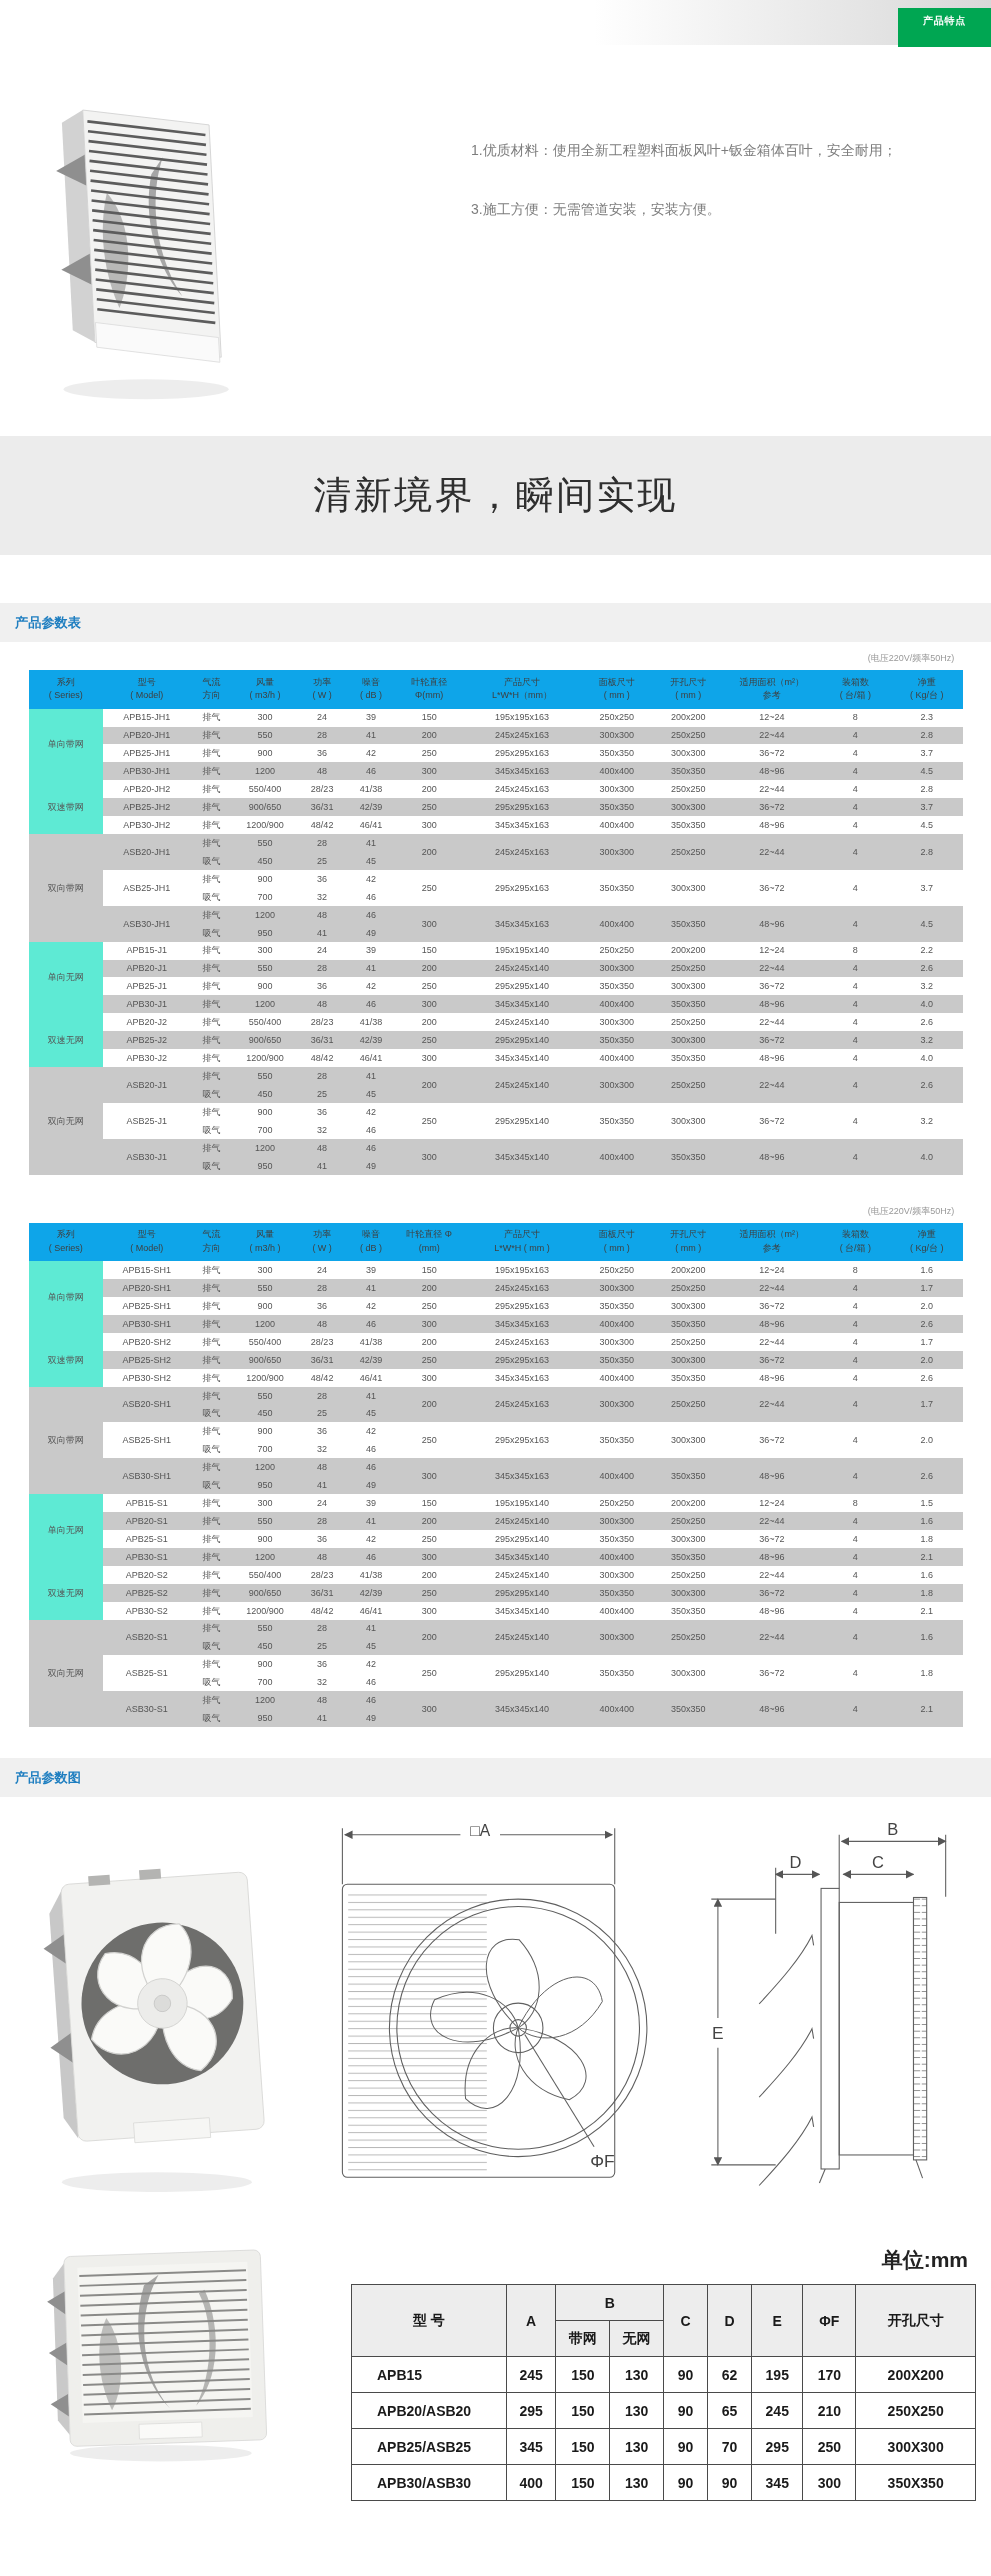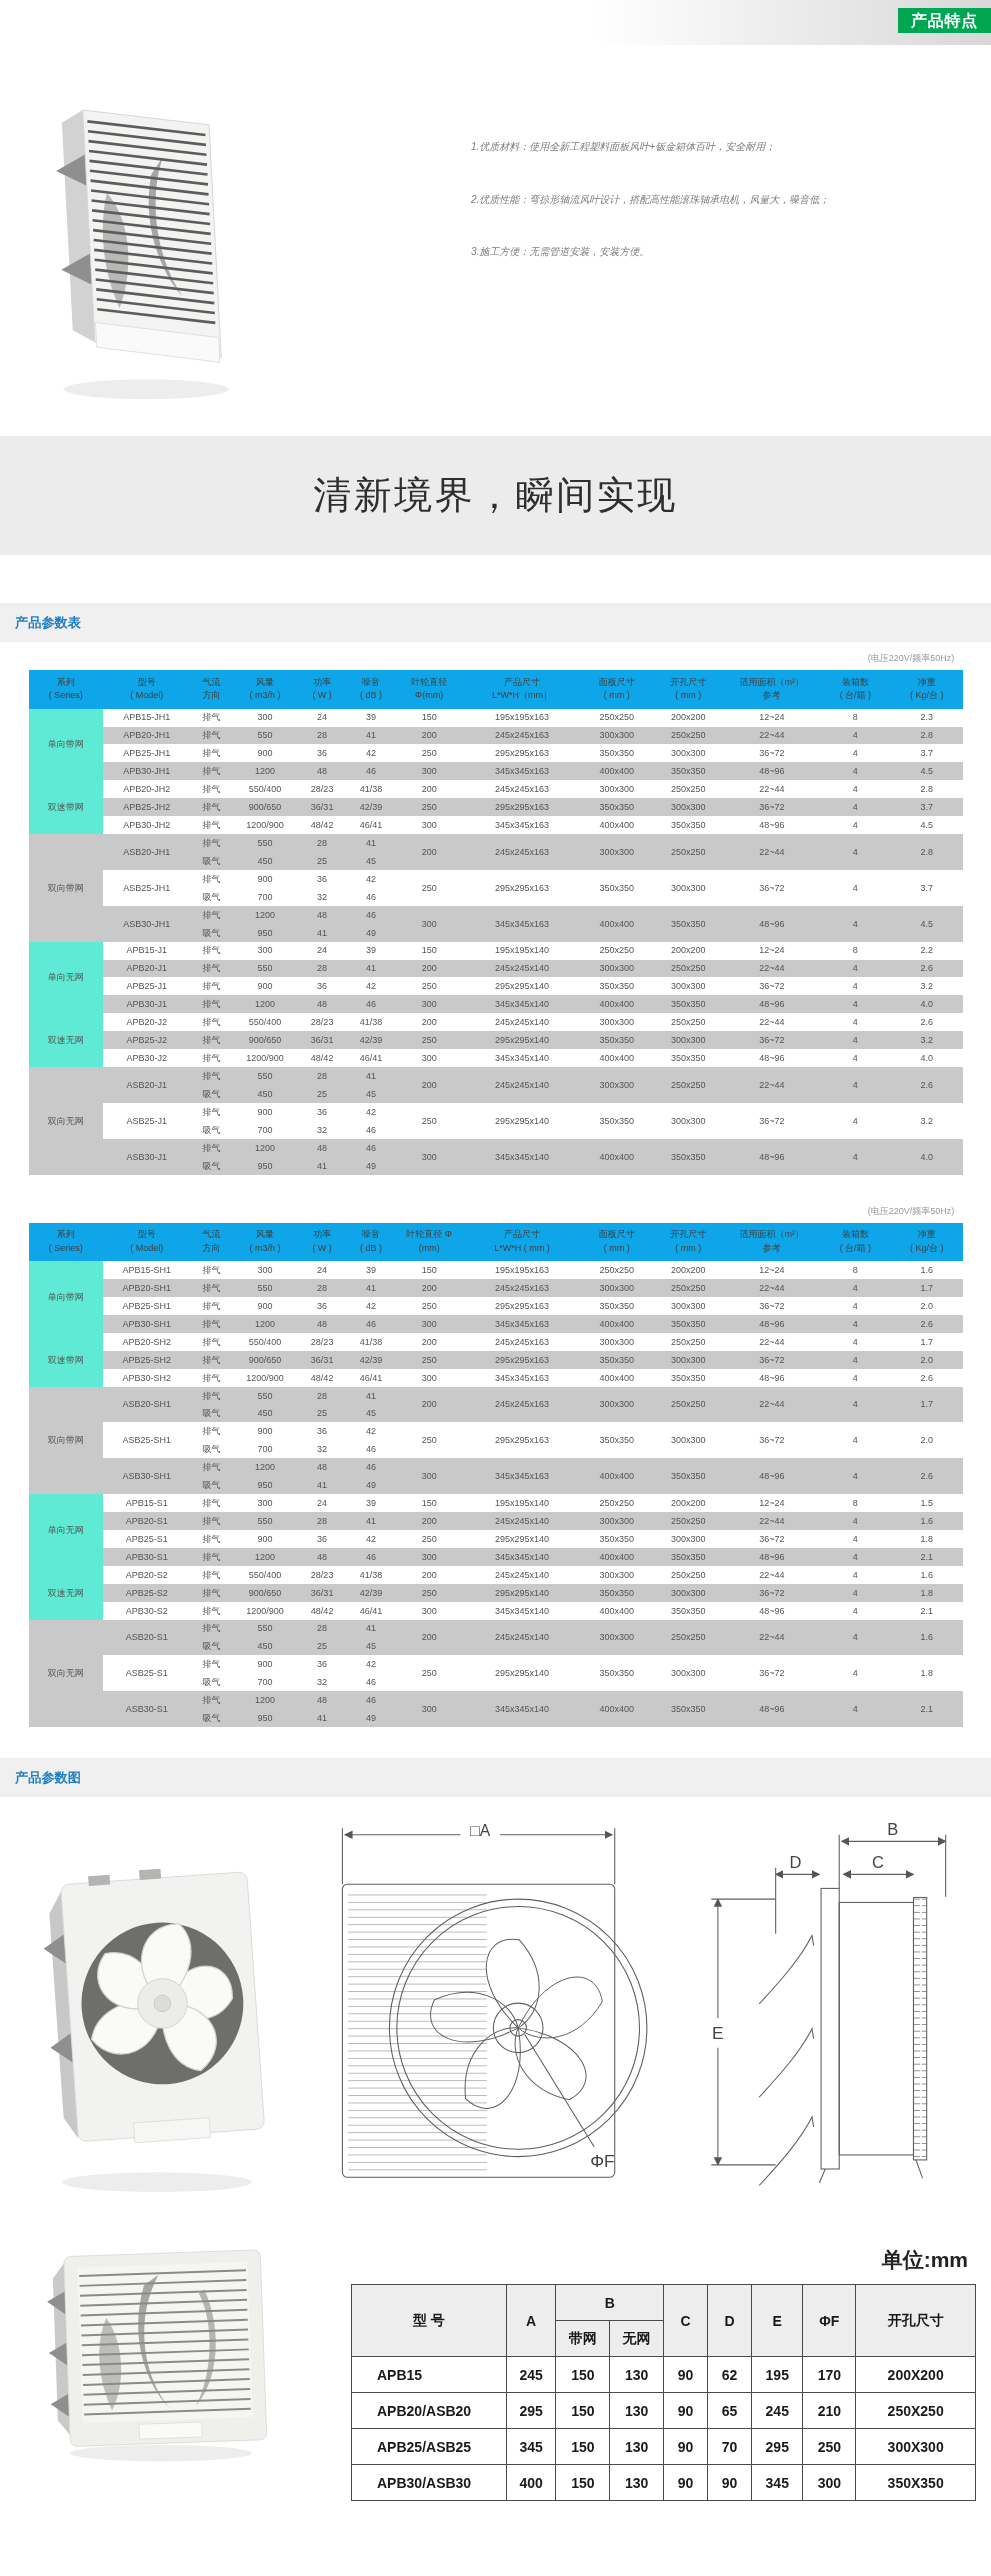--- a/index.html
+++ b/index.html
@@ -3,25 +3,25 @@
 <meta charset="utf-8">
 <style>
   html,body{margin:0;padding:0;background:#fff;}
   body{width:991px;font-family:"Liberation Sans","DejaVu Sans",sans-serif;color:#555;}
   .page{width:991px;position:relative;background:#fff;}
 
   
   .hero{position:relative;height:436px;background:#fff;overflow:hidden;}
   .hero-grad{position:absolute;top:0;right:0;width:397px;height:45px;
     background:linear-gradient(to right,rgba(216,216,216,0),#d8d8d8);}
-  .badge{position:absolute;top:8.3px;right:0;width:93px;height:25px;line-height:25px;
-    background:#00a652;color:#fff;font-size:16px;font-weight:bold;text-align:center;letter-spacing:0.8px;}
+  .badge{position:absolute;top:8.3px;right:0;width:93px;height:39px;line-height:25px;
+    background:#00a652;color:#fff;font-size:10px;font-weight:bold;text-align:center;letter-spacing:0.8px;}
   .hero-photo{position:absolute;left:43px;top:59px;}
   .features{position:absolute;left:471px;top:139px;width:492px;}
-  .feature{font-size:10px;line-height:1.65;color:#7d7d7d;margin-bottom:36px;font-style:italic;}
+  .feature{font-size:14px;line-height:1.65;color:#7d7d7d;margin-bottom:36px;}
 
   
   .banner{height:119px;background:#ececec;display:flex;align-items:center;justify-content:center;}
   .banner-title{font-size:38px;font-weight:normal;color:#2f2f2f;letter-spacing:2.5px;}
 
   .gap{height:48px;background:#fff;}
 
   
   .band{height:39px;background:#f0f0f0;display:flex;align-items:center;padding-left:15px;box-sizing:border-box;}
   .band-title{color:#1e7ec0;font-size:13.2px;font-weight:bold;}
@@ -93,21 +93,20 @@
             <line x1="61" y1="276" x2="203" y2="300"></line>
           <line x1="61" y1="288" x2="203" y2="312"></line>
             <line x1="61" y1="300" x2="203" y2="324"></line>
         </g>
         <path d="M58,316 L206,342 L206,372 L58,346 Z" fill="#fafafa" stroke="#dcdcdc"></path>
       </g>
     </svg>
 
     <div class="features">
       <div class="feature">1.优质材料：使用全新工程塑料面板风叶+钣金箱体百叶，安全耐用；</div>
-      <div class="feature">2.优质性能：弯掠形轴流风叶设计，搭配高性能滚珠轴承电机，风量大，噪音低；</div>
       <div class="feature">3.施工方便：无需管道安装，安装方便。</div>
     </div>
   </div>
 
   <div class="banner">
     <div class="banner-title">清新境界，瞬间实现</div>
   </div>
 
   <div class="gap"></div>
 

